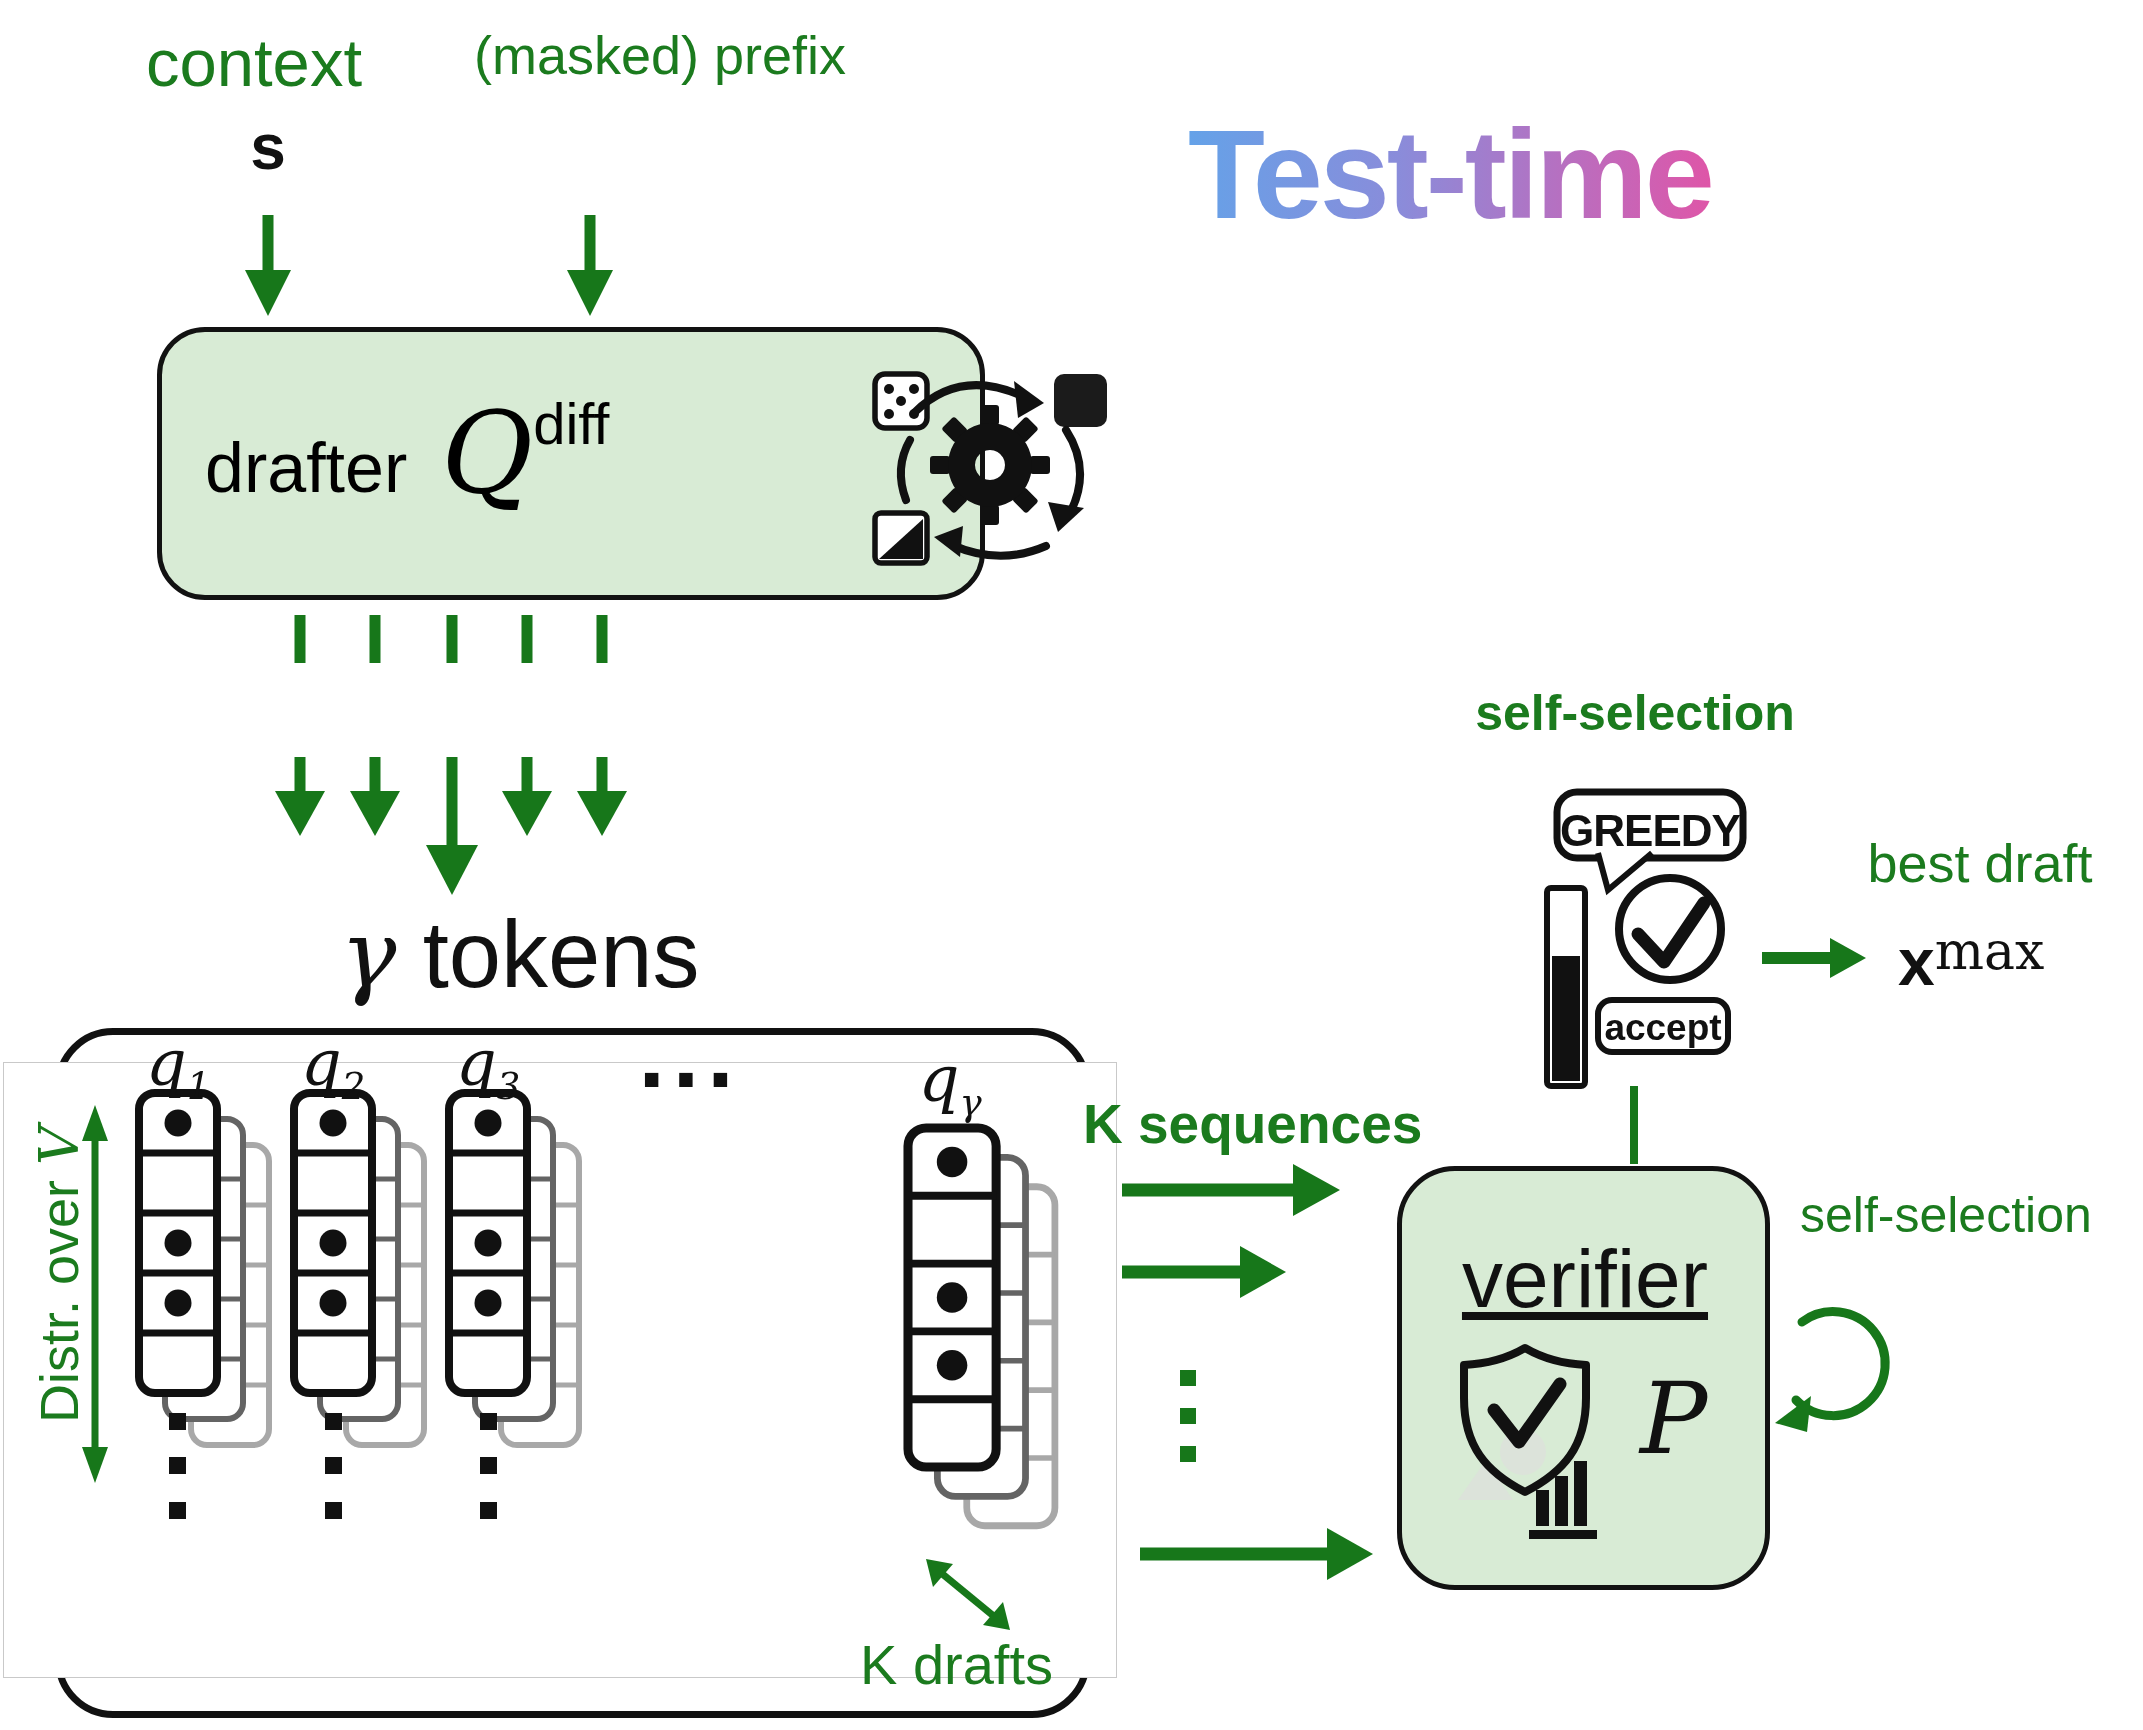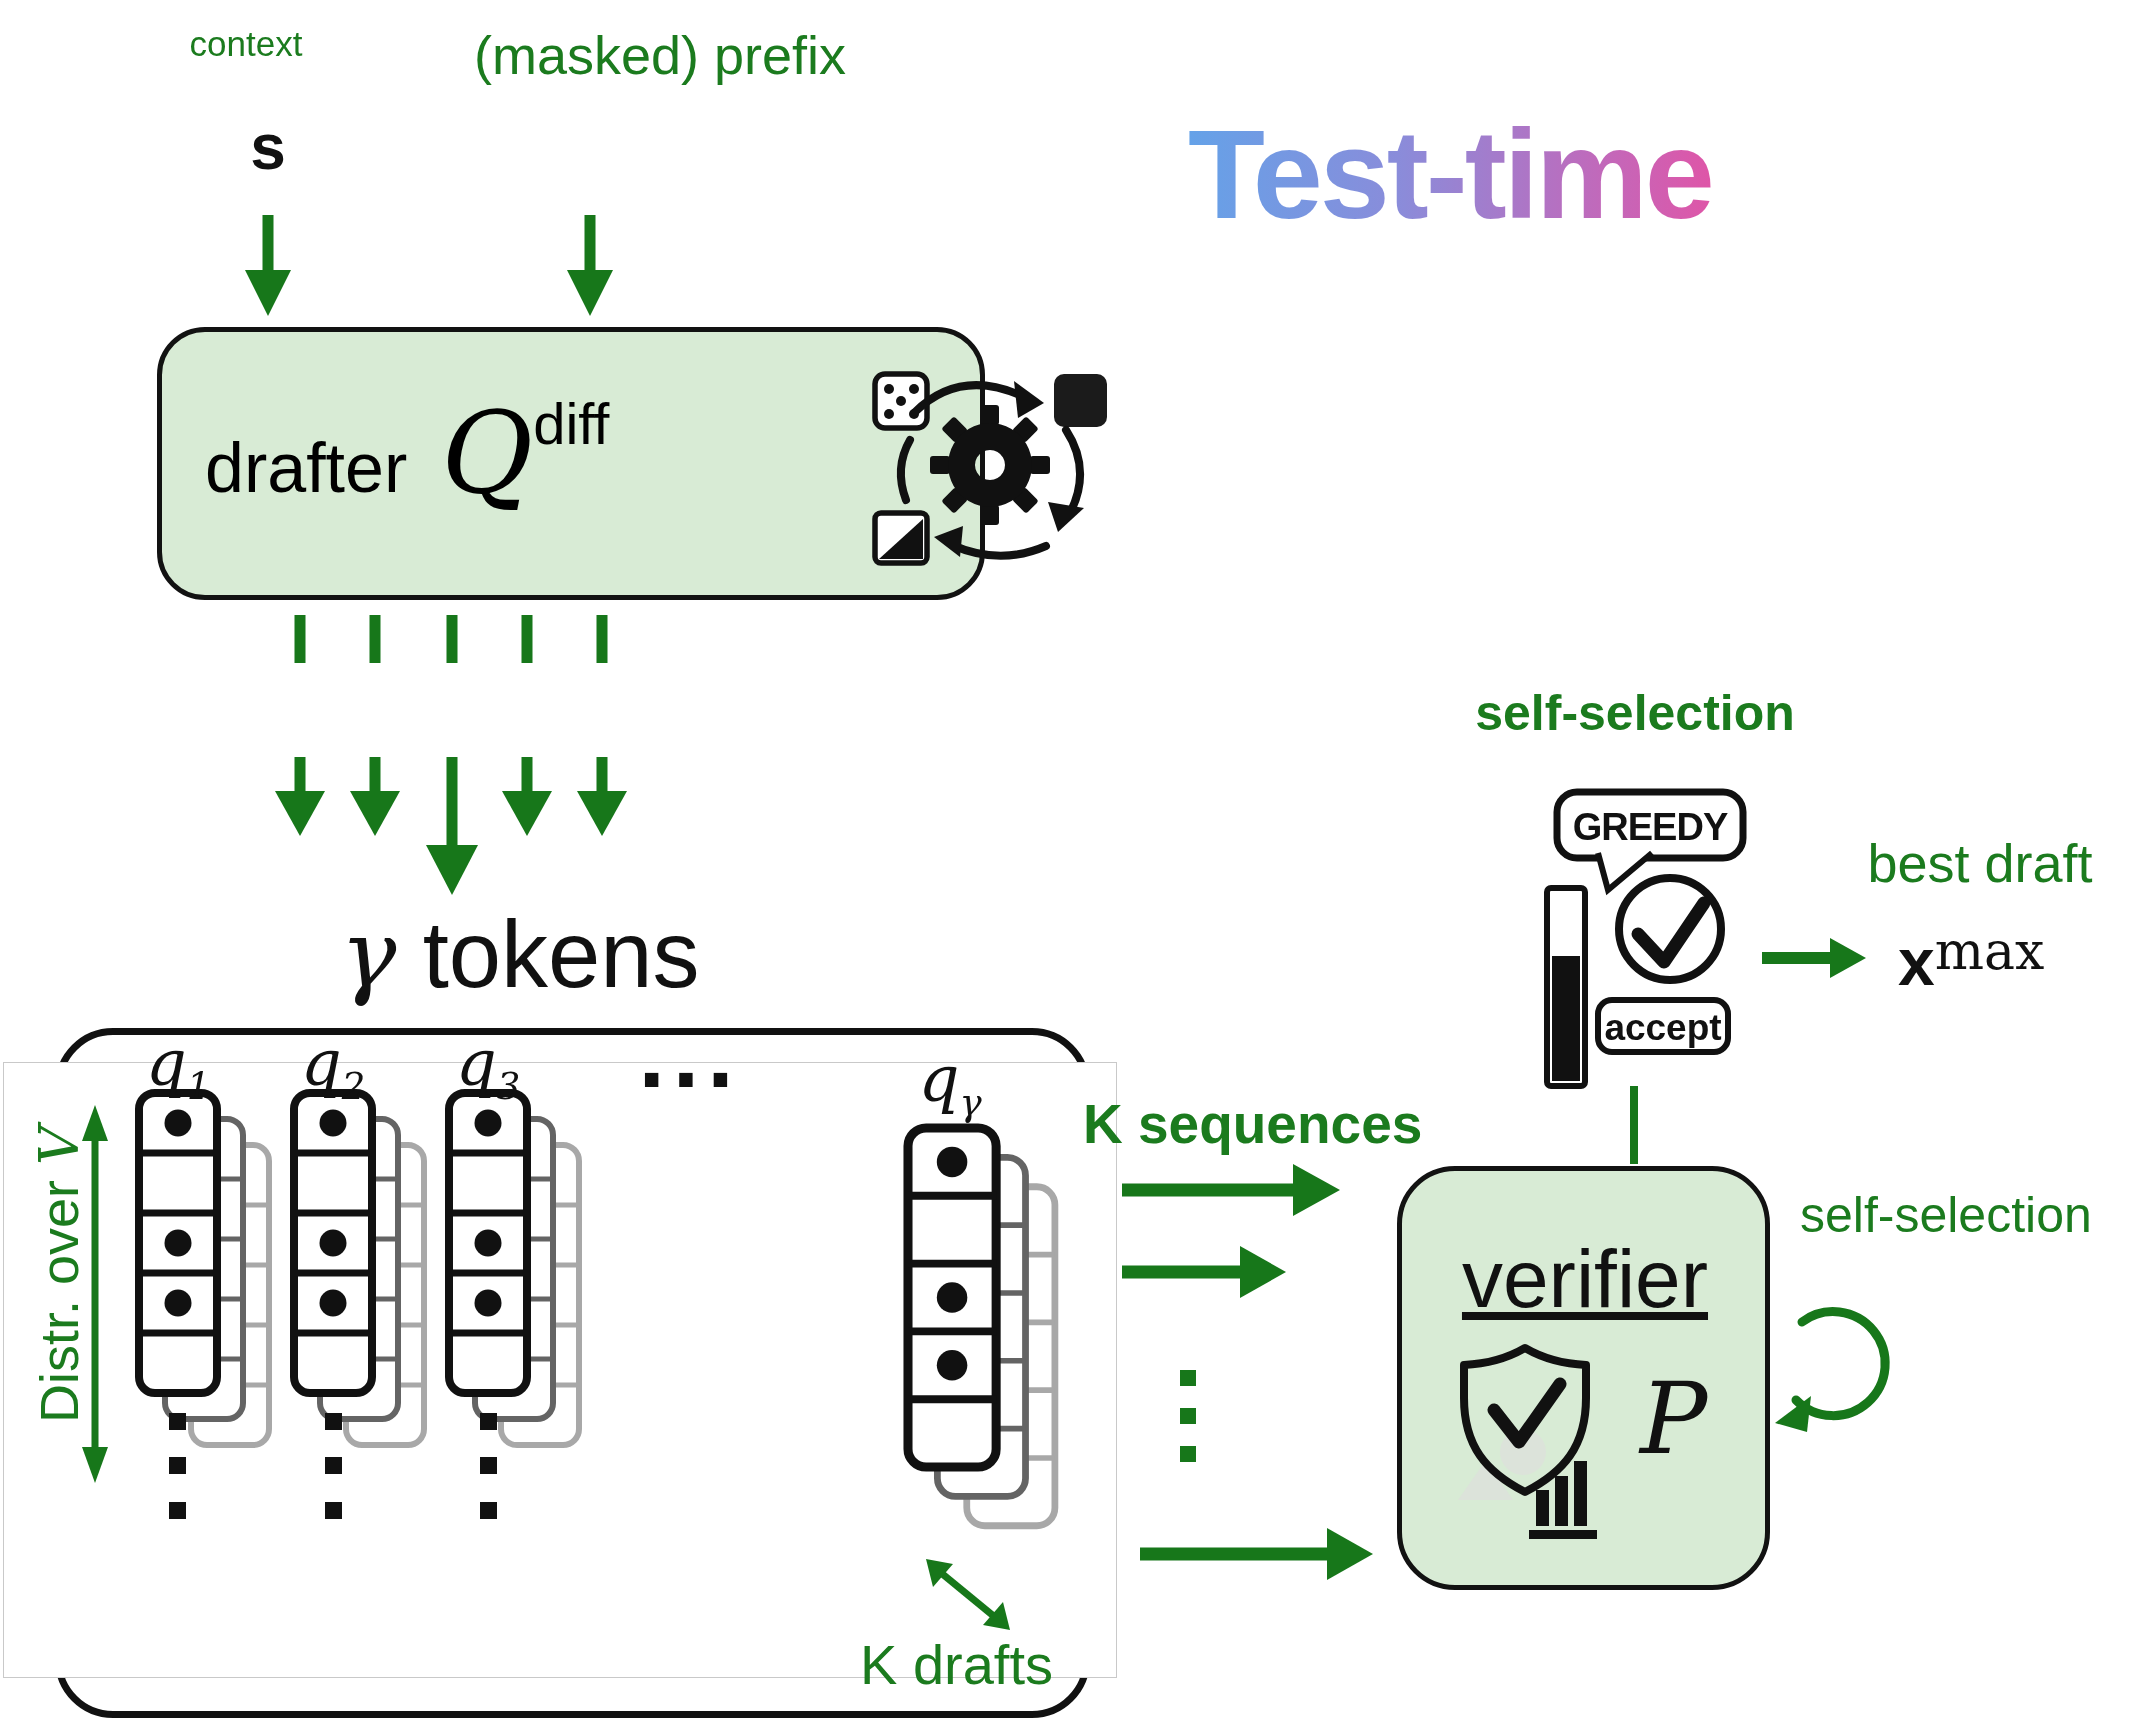--- a/index.html
+++ b/index.html
@@ -224,21 +224,21 @@
         <rect x="1529" y="1530" width="68" height="9"></rect>
       </g>
     </g>
 
     <g>
       <path d="M 1802 1322 A 52 52 0 1 1 1796 1400" fill="none" stroke="#17771a" stroke-width="9" stroke-linecap="round"></path>
       <polygon points="1775,1423 1811,1396 1807,1432" fill="#17771a"></polygon>
     </g>
   </svg>
 
-  <div class="lbl green center z3" style="left:116px;top:24px;width:260px;font-size:35px;">context</div>
+  <div class="lbl green center z3" style="left:124px;top:24px;width:260px;font-size:67px;">context</div>
   <div class="lbl center z3" style="left:208px;top:110px;width:120px;font-size:64px;font-weight:bold;">s</div>
   <div class="lbl green center z3" style="left:430px;top:24px;width:460px;font-size:54px;">(masked) prefix</div>
 
   <div class="grad grad1 z3" style="left:1130px;top:112px;width:640px;">Test-time</div>
 
   <div class="drafter-text">
     <span style="font-size:70px;">drafter</span>
     <span class="serif it" style="font-size:112px;margin-left:34px;">Q</span>
     <span style="font-size:58px;transform:translateY(-48px);display:inline-block;">diff</span>
   </div>
@@ -257,21 +257,21 @@
 
   <div class="lbl green rot z3" style="left:-96px;top:1243px;width:310px;font-size:54px;text-align:center;">
     <span>Distr. over </span><span class="serif it">V</span>
   </div>
 
   <div class="lbl green z3" style="left:860px;top:1632px;font-size:56px;">K drafts</div>
 
   <div class="lbl green z3" style="left:1083px;top:1092px;font-size:55px;font-weight:700;">K sequences</div>
 
   <div class="lbl green center z3" style="left:1455px;top:684px;width:360px;font-size:50px;font-weight:bold;">self-selection</div>
-  <div class="lbl center z3" style="left:1557px;top:806px;width:186px;font-size:38px;font-weight:bold;letter-spacing:-1px;">GREEDY</div>
+  <div class="lbl center z3" style="left:1557px;top:806px;width:186px;font-size:44px;font-weight:bold;letter-spacing:-1px;">GREEDY</div>
   <div class="lbl center z3" style="left:1598px;top:1007px;width:130px;font-size:37px;font-weight:600;">accept</div>
   <div class="lbl green center z3" style="left:1855px;top:832px;width:250px;font-size:54px;">best draft</div>
   <div class="lbl z3" style="left:1898px;top:924px;font-size:66px;">
     <span style="font-weight:bold;">x</span><span class="serif" style="font-size:52px;display:inline-block;transform:translateY(-16px);">max</span>
   </div>
 
   <div class="lbl center z3" style="left:1400px;top:1232px;width:370px;font-size:82px;text-decoration:underline;">verifier</div>
   <div class="lbl serif it z3" style="left:1640px;top:1360px;font-size:100px;">P</div>
   <div class="lbl green z3" style="left:1800px;top:1186px;font-size:50px;">self-selection</div>
 

